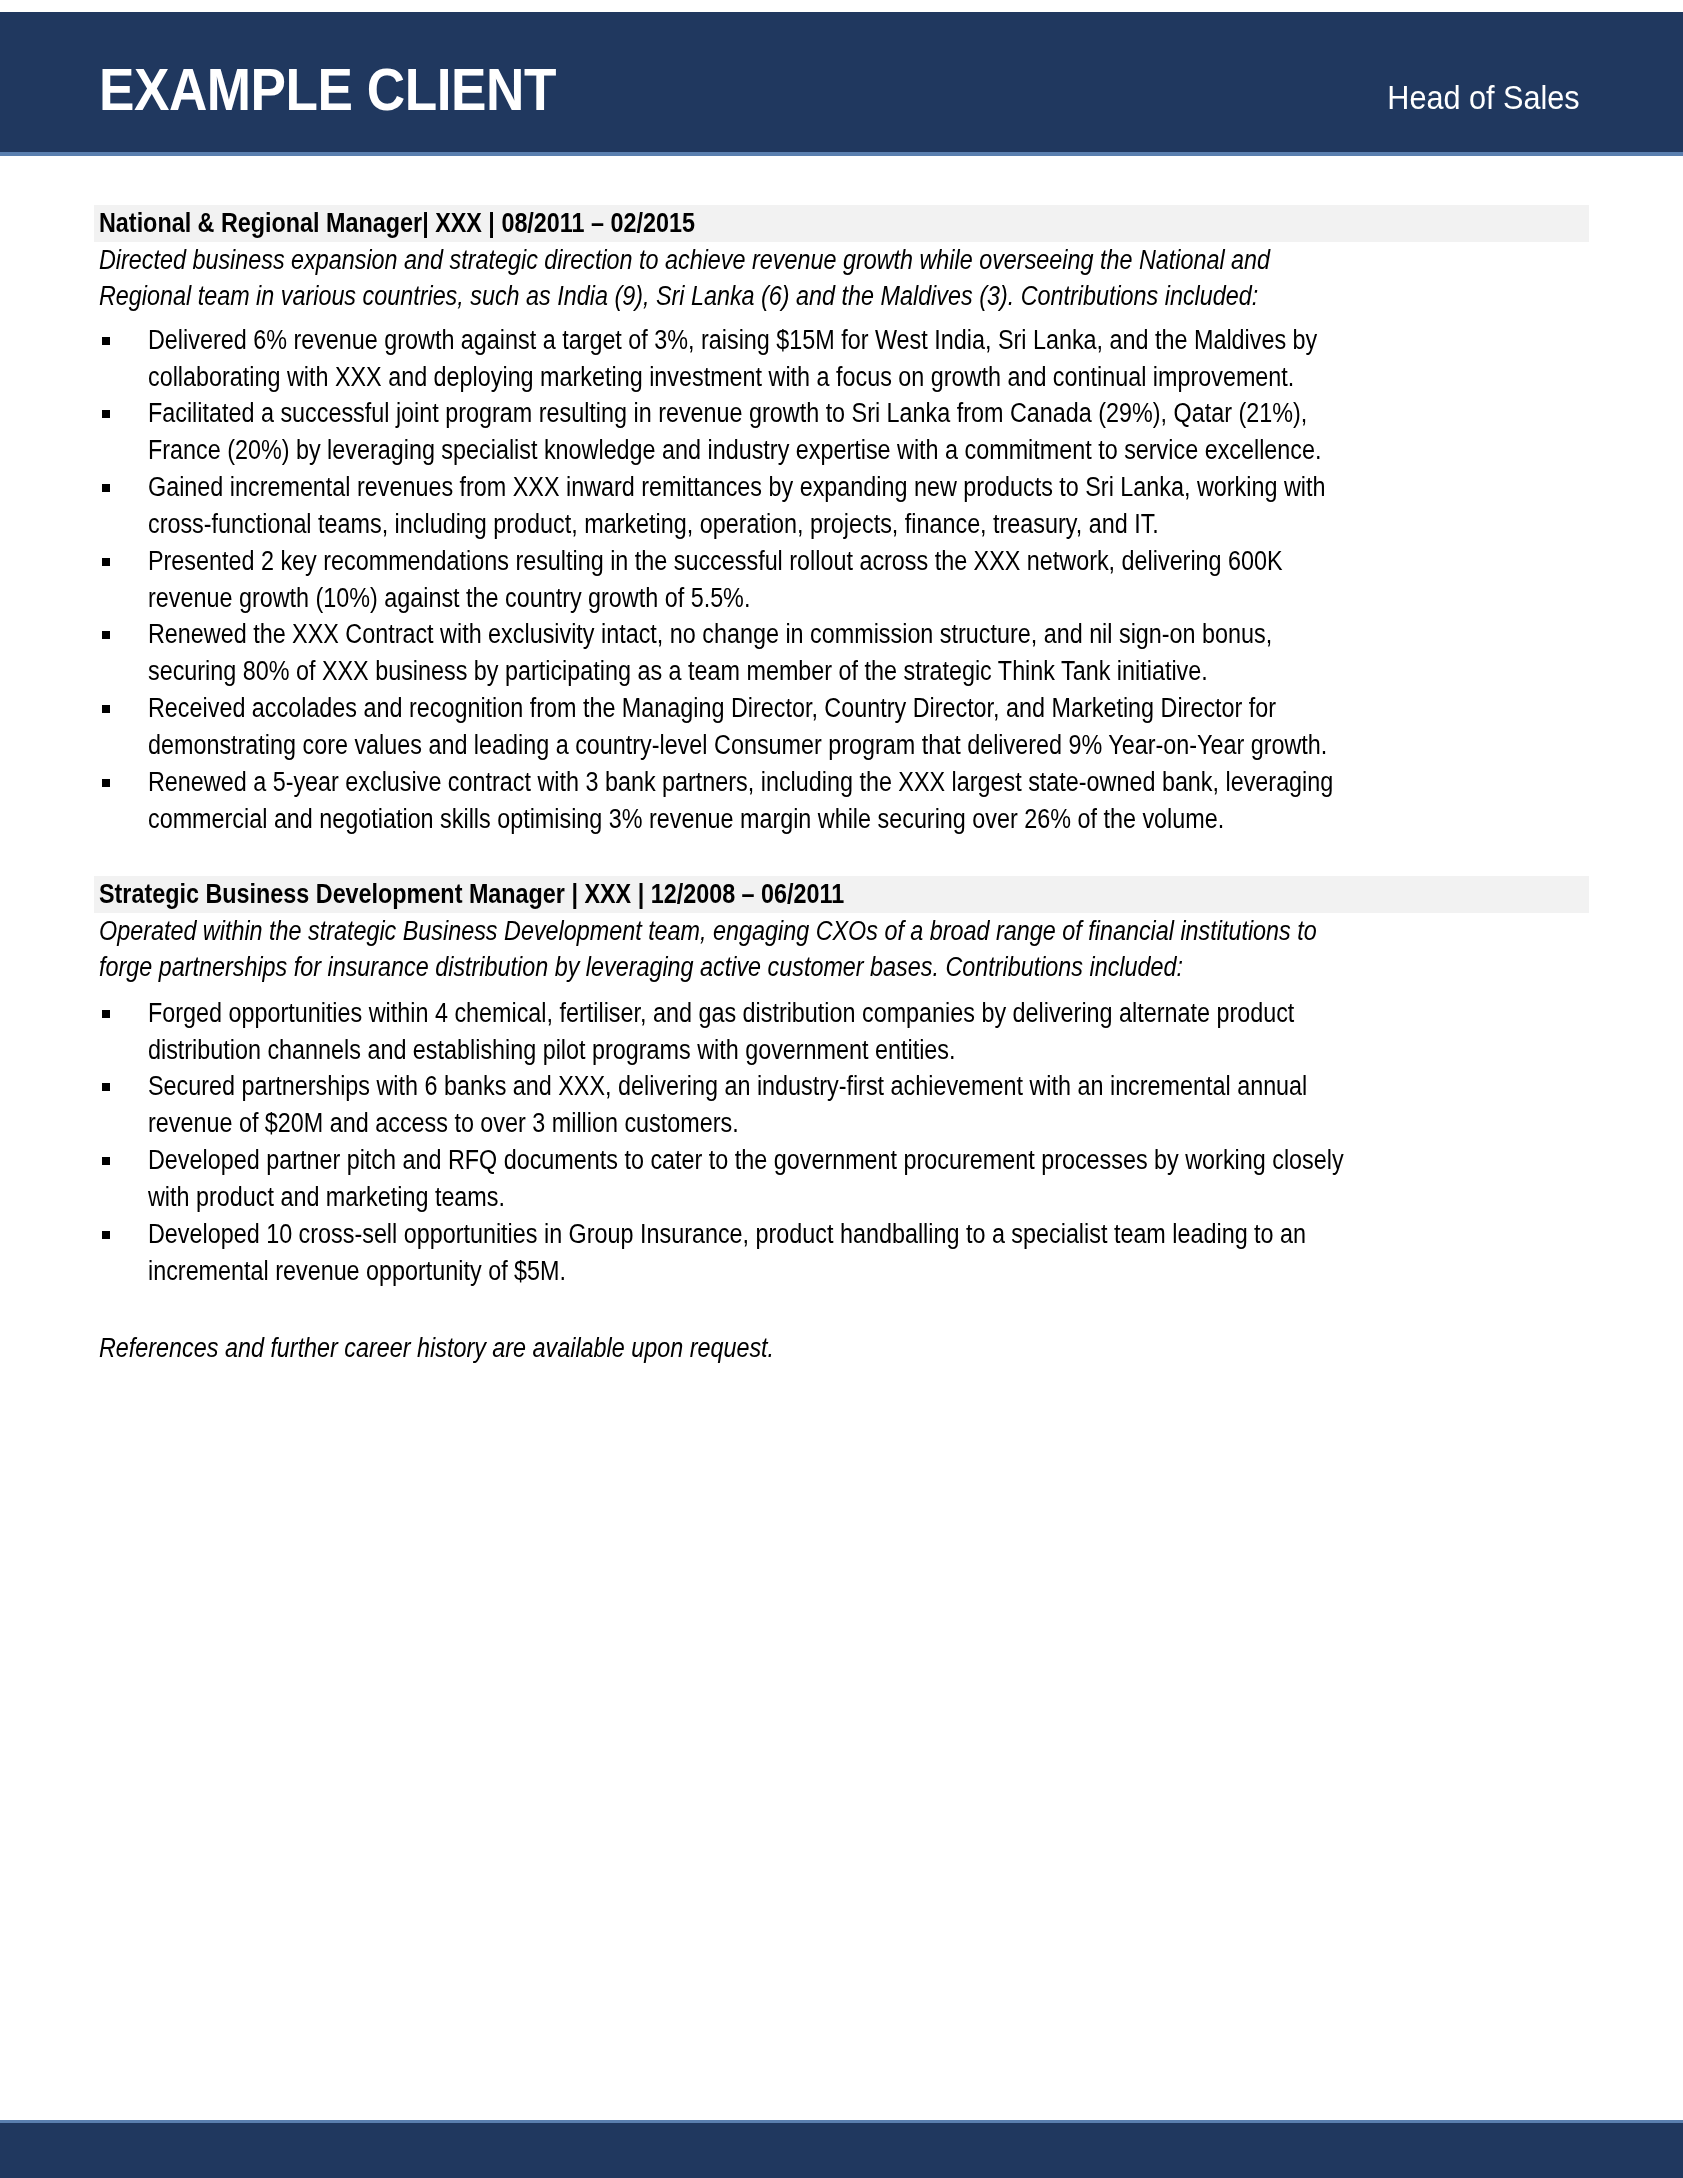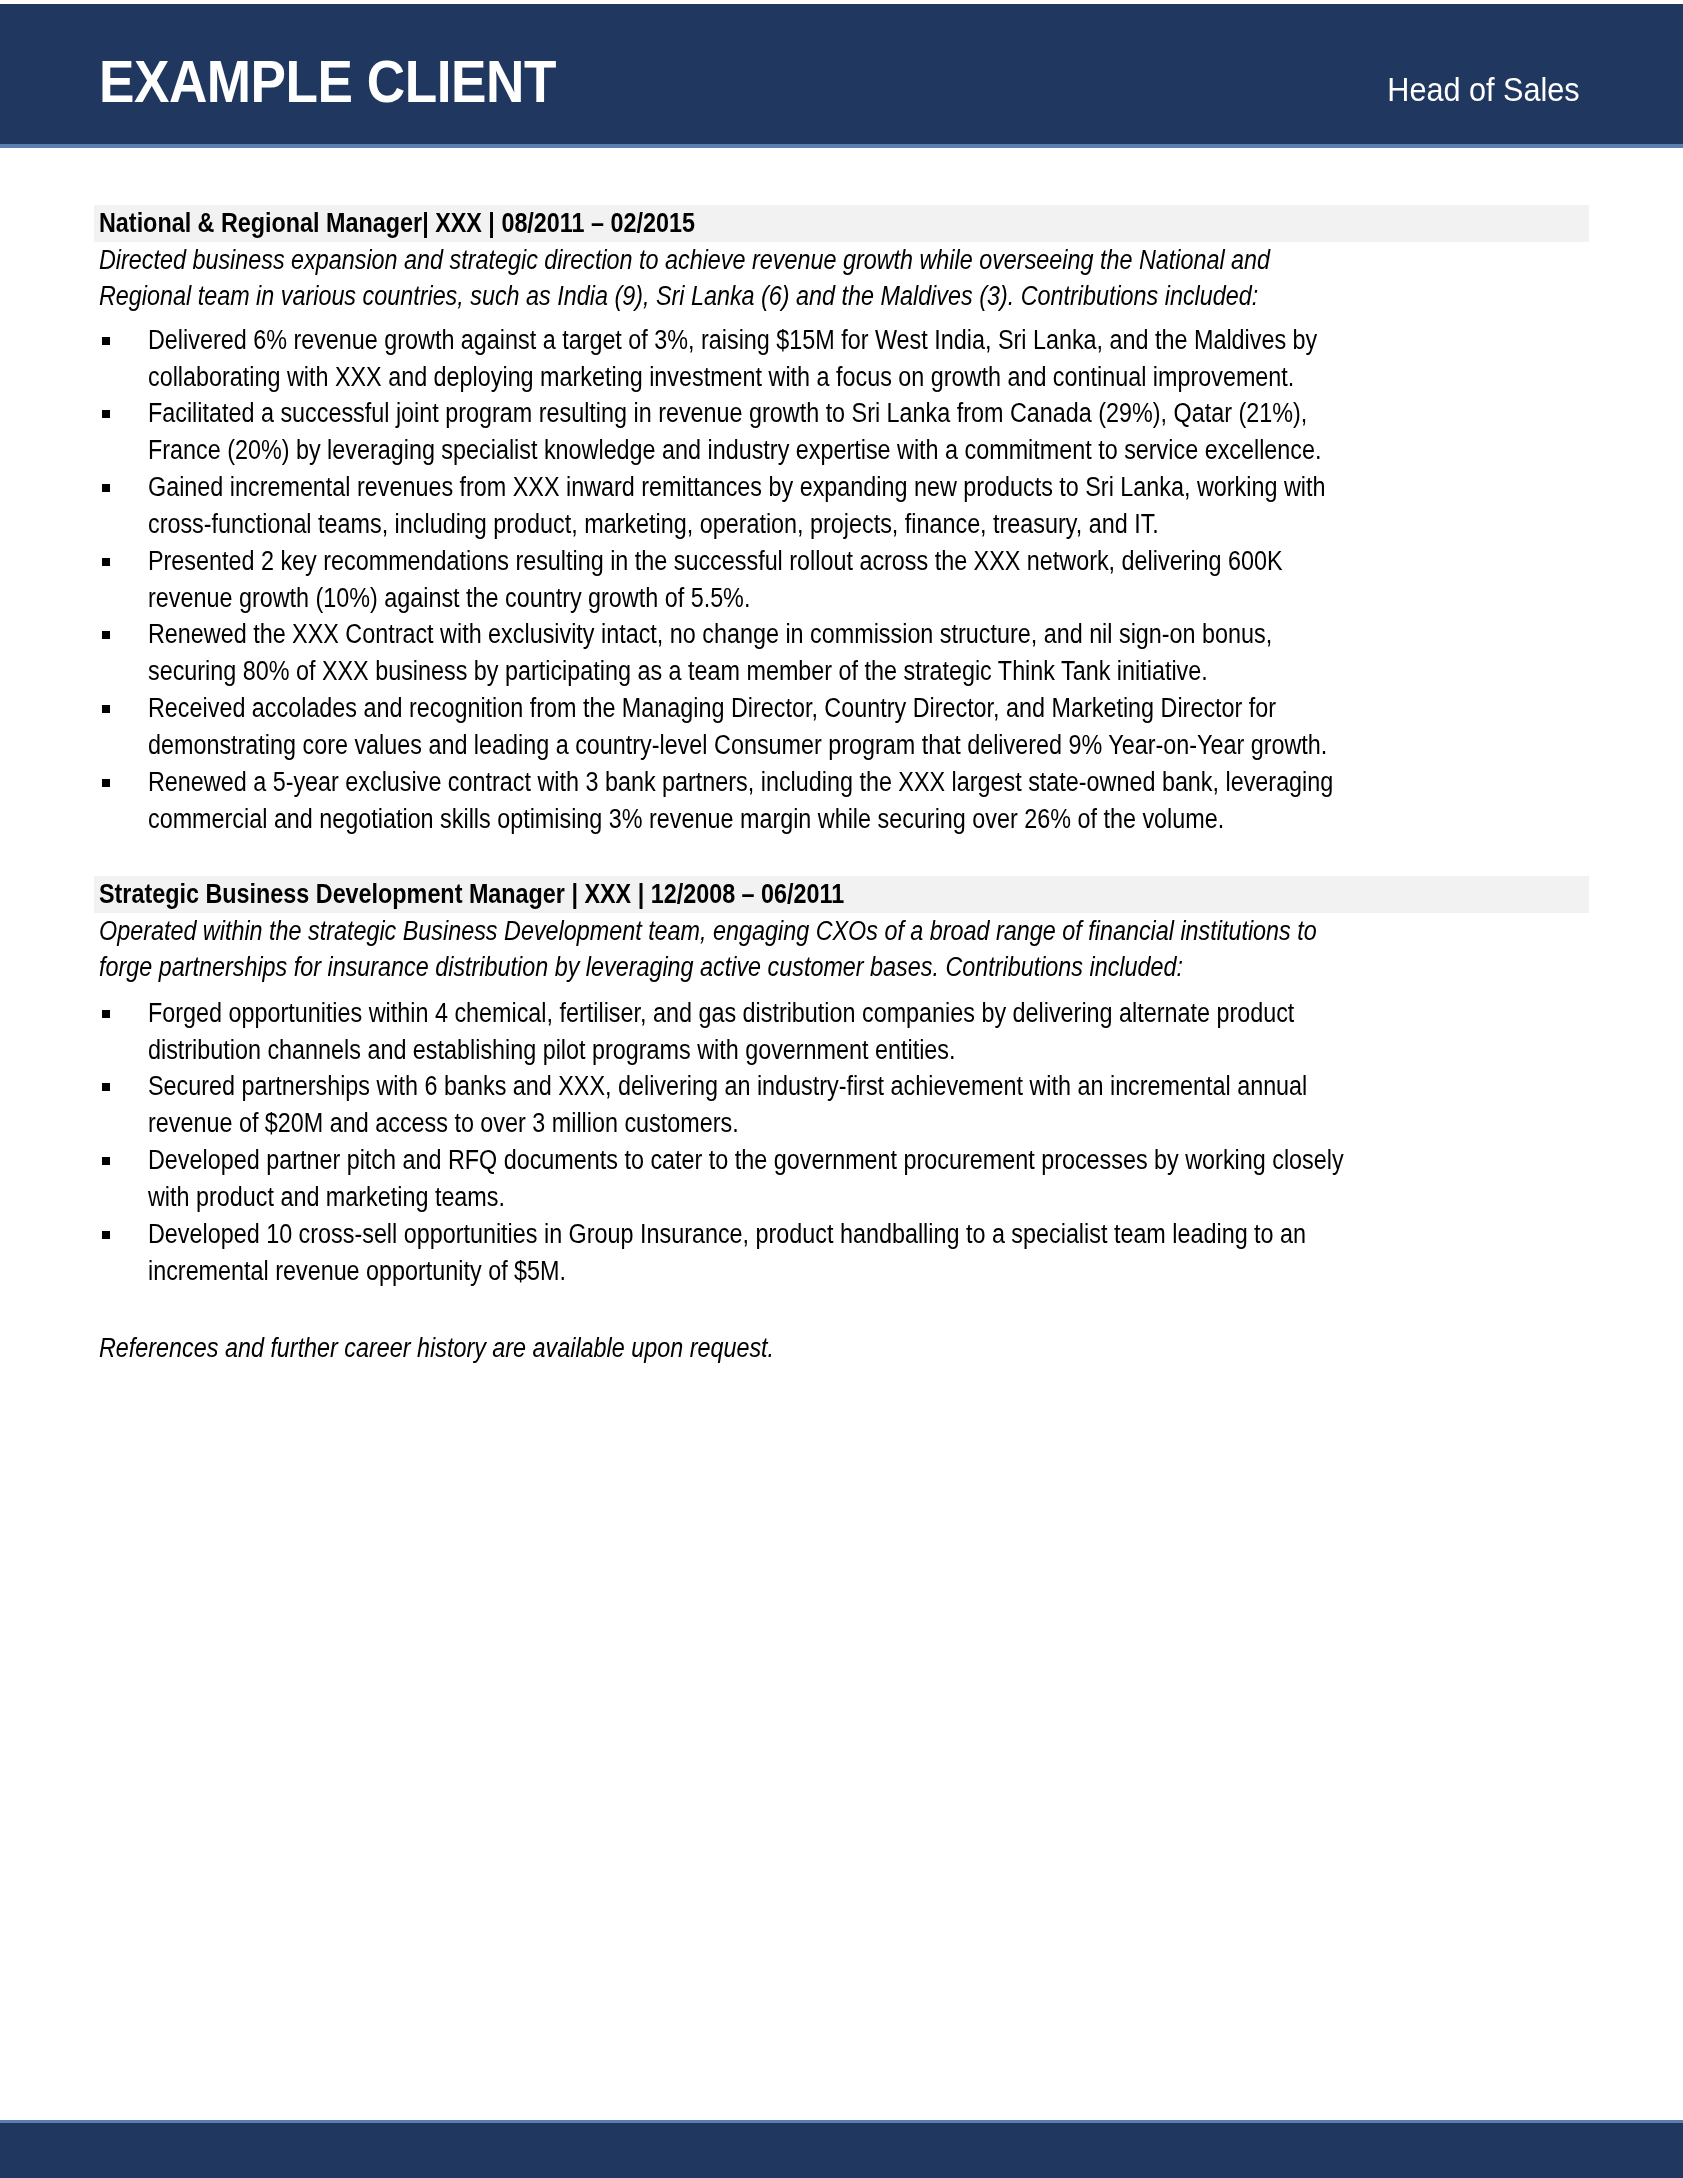--- a/index.html
+++ b/index.html
@@ -2,21 +2,21 @@
 <html><head>
   <meta charset="utf-8">
   <style>
     html, body { margin: 0; padding: 0; }
     body {
       width: 1683px; height: 2178px; position: relative; overflow: hidden;
       background: #ffffff; color: #000000;
       font-family: "Liberation Sans", sans-serif;
     }
     .header {
-      position: absolute; left: 0; top: 4px; width: 1683px; height: 140px;
+      position: absolute; left: 0; top: 12px; width: 1683px; height: 140px;
       background: #20385F;
       border-bottom: 4px solid #5A7FAF;
     }
     .header .name {
       position: absolute; left: 99px; top: 44px;
       font-size: 59px; font-weight: bold; color: #ffffff; line-height: 69px;
       white-space: nowrap; transform: scaleX(0.9); transform-origin: left top;
       letter-spacing: -0.5px;
     }
     .header .role {

